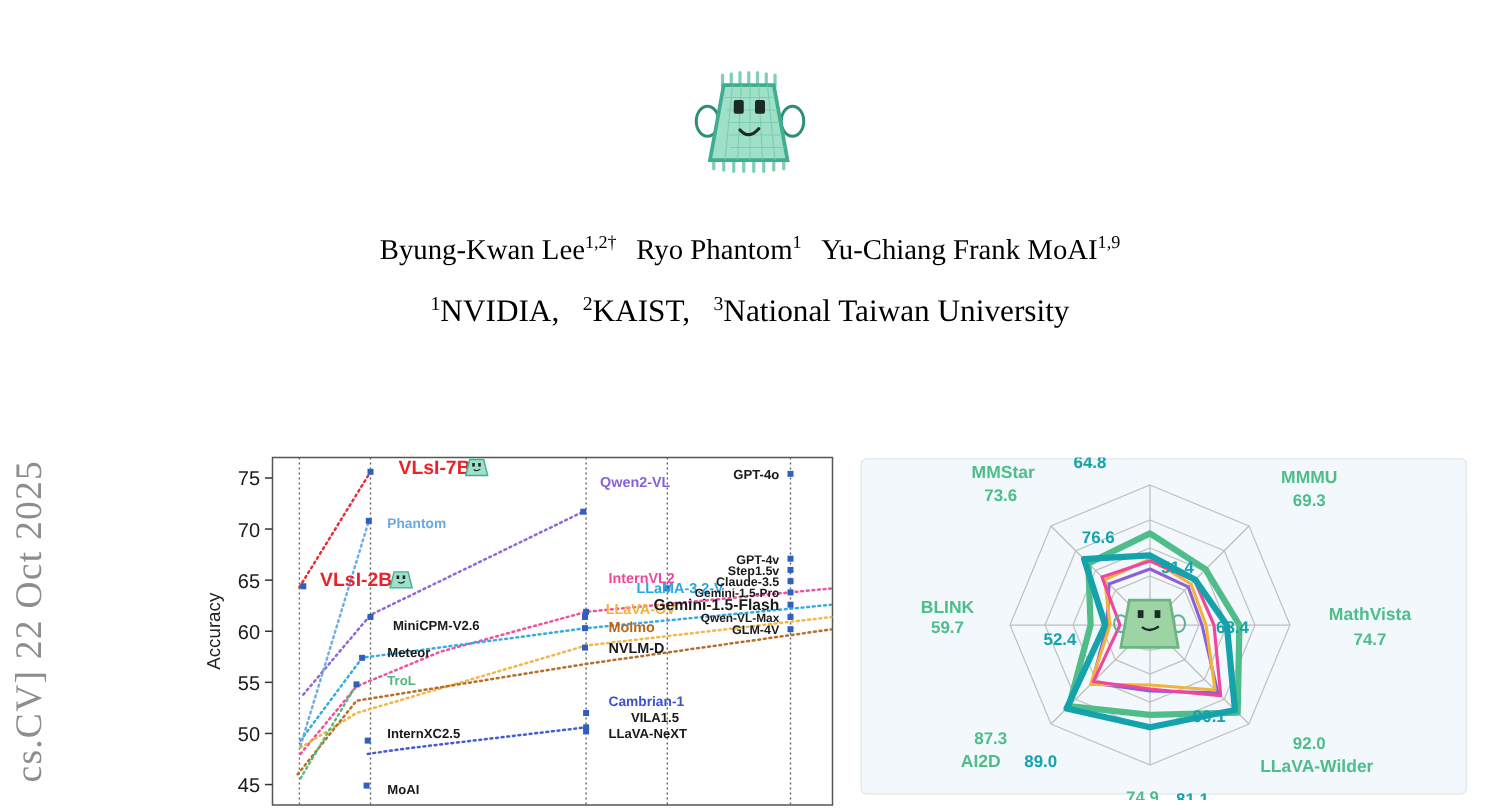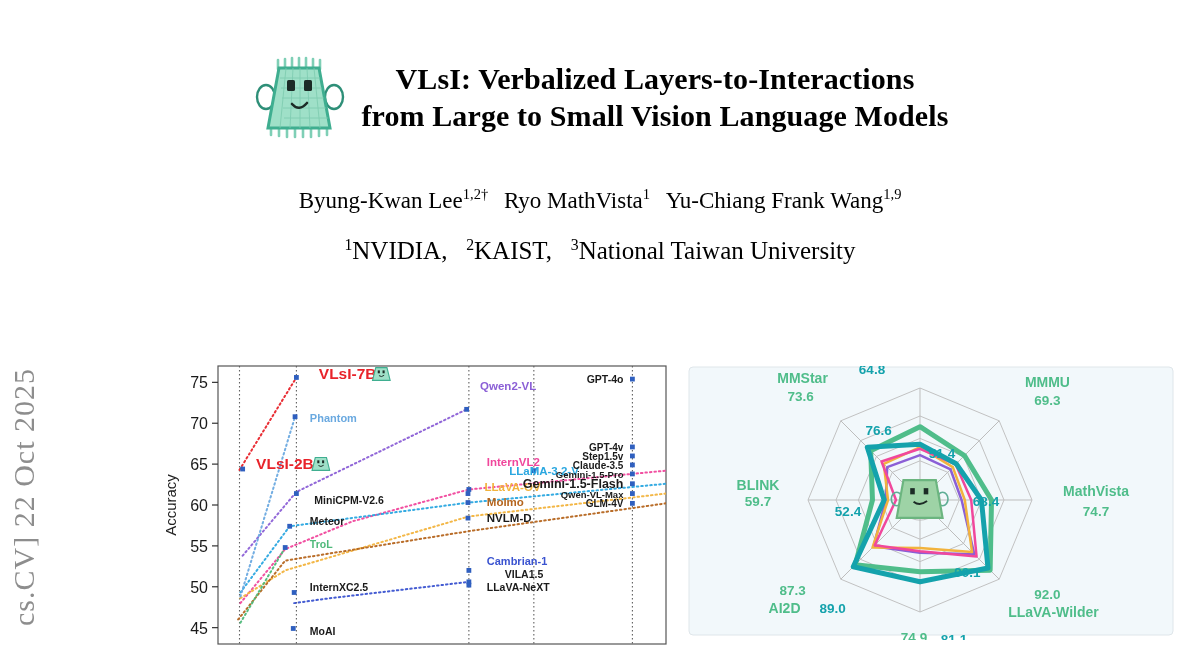--- a/index.html
+++ b/index.html
@@ -92,31 +92,27 @@
             <line x1="29" y1="36" x2="70" y2="36"></line>
           <line x1="30" y1="46" x2="72" y2="46"></line>
             <line x1="31" y1="56" x2="74" y2="56"></line>
           <line x1="32" y1="66" x2="76" y2="66"></line>
         </g>
         <rect x="35" y="28" width="8" height="11" rx="1.6" fill="#1c2b26"></rect>
         <rect x="52" y="28" width="8" height="11" rx="1.6" fill="#1c2b26"></rect>
         <path d="M40 52 Q47 60 55 51" stroke="#1c2b26" stroke-width="2.6" fill="none" stroke-linecap="round"></path>
       </svg>
     </div>
-    <div class="title-block">
-      <div class="title-line">VLsI: Verbalized Layers-to-Interactions</div>
-      <div class="title-line">from Large to Small Vision Language Models</div>
-    </div>
   </div>
 
   <div class="authors">
     <div class="row">
       <span class="nm"><span>Byung-Kwan Lee</span><sup>1,2†</sup></span>
-      <span class="nm"><span>Ryo MathVista</span><sup>1</sup></span>
-      <span class="nm"><span>Yu-Chiang Frank Wang</span><sup>1,9</sup></span>
+      <span class="nm"><span>Ryo Phantom</span><sup>1</sup></span>
+      <span class="nm"><span>Yu-Chiang Frank MoAI</span><sup>1,9</sup></span>
     </div>
     <div class="affil">
       <span><sup>1</sup><span>NVIDIA,</span></span>&nbsp;&nbsp;
       <span><sup>2</sup><span>KAIST,</span></span>&nbsp;&nbsp;
       <span><sup>3</sup><span>National Taiwan University</span></span>
     </div>
   </div>
 </div>
 
 <div class="figs">

